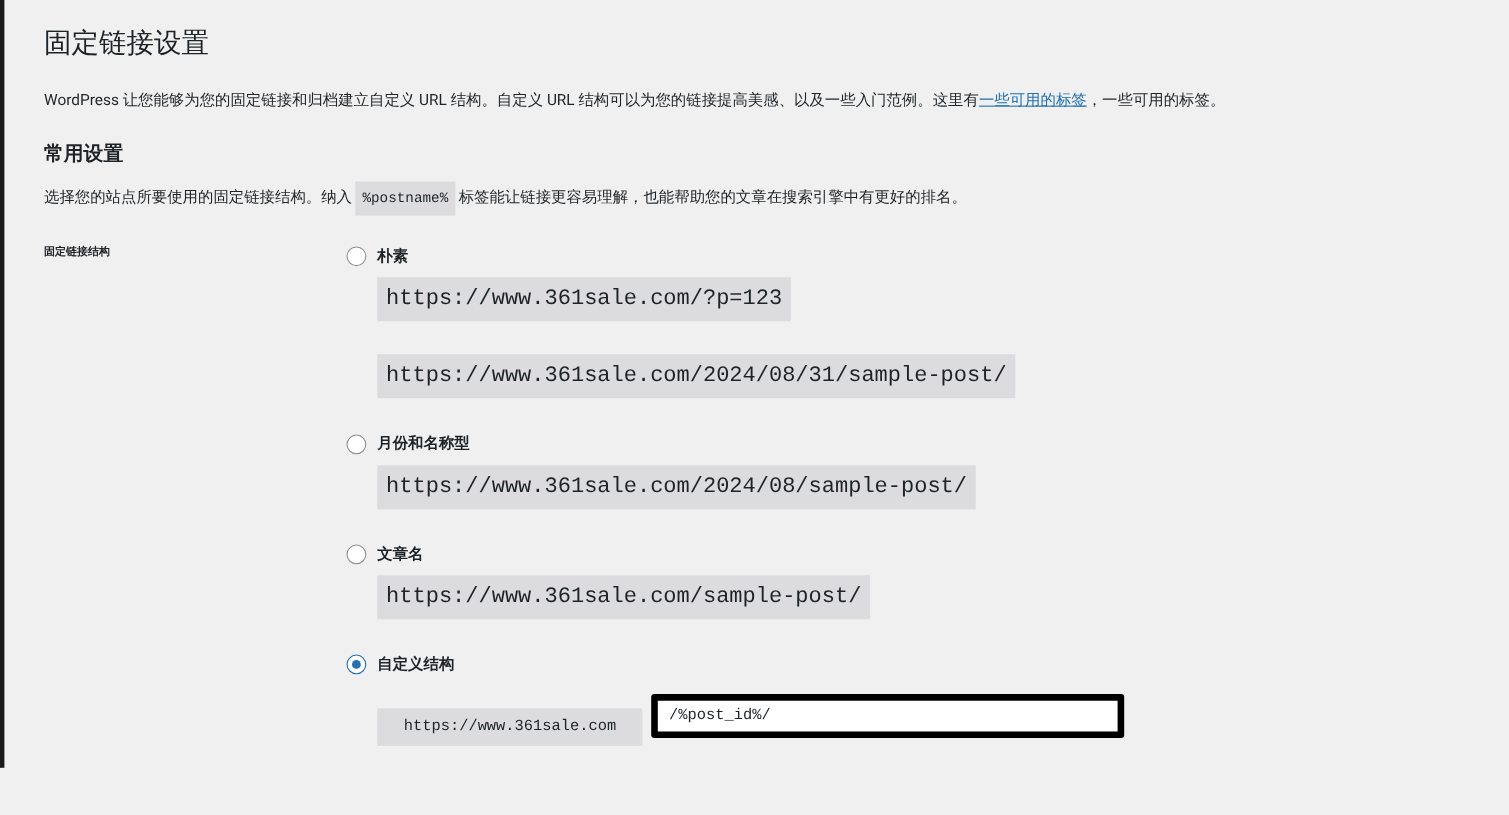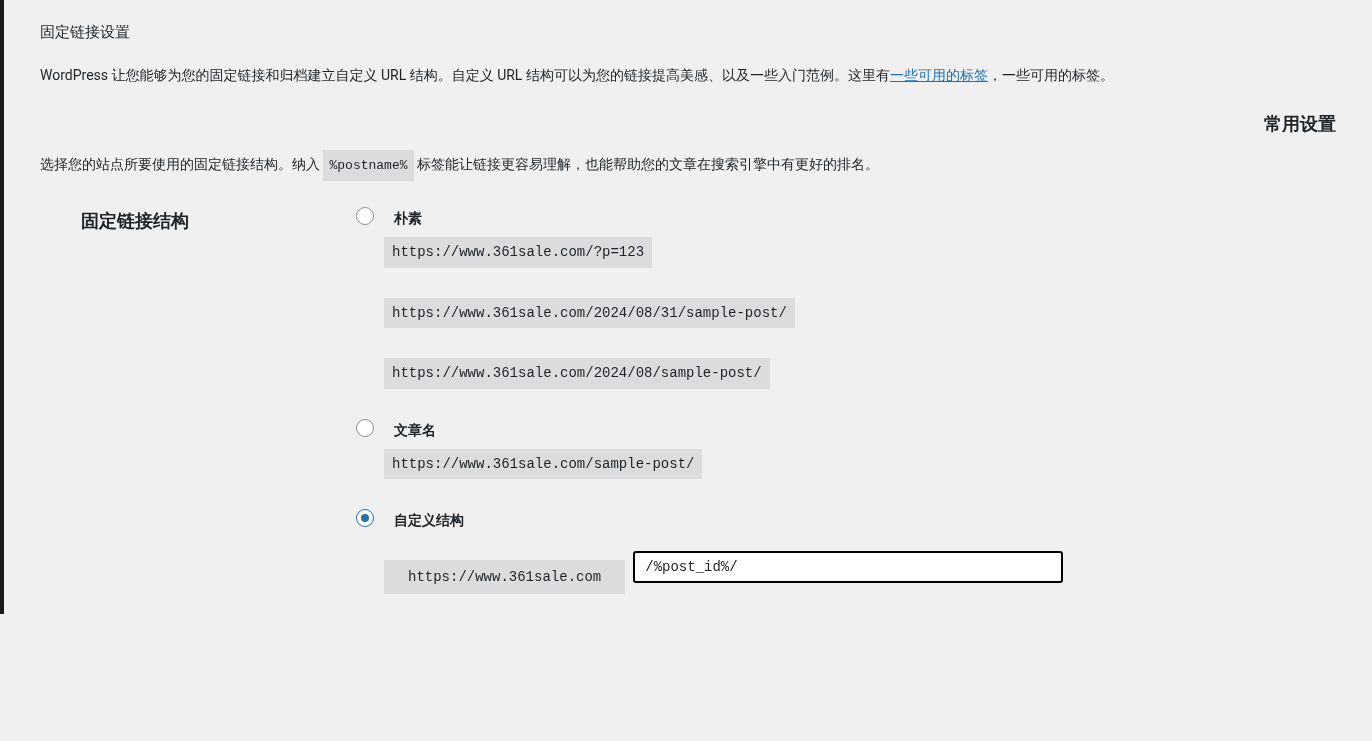--- a/index.html
+++ b/index.html
@@ -10,32 +10,31 @@
     body {
       font-family: -apple-system, BlinkMacSystemFont, "Segoe UI", Roboto, "Helvetica Neue", Arial, sans-serif;
       background: #f0f0f1;
       color: #1d2327;
       font-size: 14px;
       line-height: 1.6;
       padding: 20px 36px;
       border-left: 4px solid #1a1a1a;
     }
     h1 {
-      font-size: 15px;
+      font-size: 25px;
       font-weight: 400;
       margin-bottom: 20px;
       color: #1d2327;
     }
     h2 {
       font-size: 18px;
       font-weight: 600;
       margin-top: 24px;
       margin-bottom: 14px;
       color: #1d2327;
-      text-align: right;
     }
     p.desc {
       font-size: 14px;
       color: #1d2327;
       margin-bottom: 12px;
     }
     p.desc a {
       color: #2271b1;
     }
     code {
@@ -46,37 +45,37 @@
       border-radius: 0;
     }
     .form-table {
       display: flex;
       align-items: flex-start;
       margin-top: 30px;
     }
     .form-label {
       width: 275px;
       font-weight: 600;
-      font-size: 18px;
+      font-size: 10px;
       color: #1d2327;
       flex-shrink: 0;
-      margin-left: 41px;
     }
     .form-options {
       flex: 1;
     }
     .option-row {
       margin-bottom: 30px;
     }
     .option-row:last-child {
       margin-bottom: 0;
     }
     .radio-line {
       display: flex;
-      gap: 20px;
+      align-items: center;
+      gap: 10px;
       margin-bottom: 8px;
     }
     .radio-line input[type="radio"] {
       width: 18px;
       height: 18px;
       appearance: none;
       border: 1px solid #8c8f94;
       border-radius: 50%;
       background: #fff;
       cursor: pointer;
@@ -101,21 +100,21 @@
       font-weight: 600;
       font-size: 14px;
       color: #1d2327;
       cursor: pointer;
     }
     .url-example {
       display: inline-block;
       font-family: Consolas, Monaco, "Courier New", monospace;
       background: #dcdcde;
       padding: 4px 8px;
-      font-size: 14px;
+      font-size: 20px;
       color: #1d2327;
       margin-left: 28px;
     }
     .custom-row {
       display: flex;
       align-items: center;
       gap: 8px;
       margin-left: 28px;
     }
     .custom-prefix {
@@ -124,21 +123,21 @@
       background: #dcdcde;
       padding: 6px 24px;
       font-size: 14px;
       color: #1d2327;
       margin-top: 20px;
     }
     .custom-input {
       font-family: Consolas, Monaco, "Courier New", monospace;
       font-size: 14px;
       padding: 6px 10px;
-      border: 2px solid #000000;
+      border: 6px solid #000000;
       border-radius: 3px;
       background: #fff;
       width: 430px;
       color: #1d2327;
     }
   </style>
 </head>
 <body>
 
 <h1>固定链接设置</h1>
@@ -163,20 +162,24 @@
         <label for="r-plain">朴素</label>
       </div>
       <div class="url-example">https://www.361sale.com/?p=123</div>
     </div>
 
     <div class="option-row">
       <div class="url-example">https://www.361sale.com/2024/08/31/sample-post/</div>
     </div>
 
     <div class="option-row">
+      <div class="radio-line">
+        <input type="radio" name="permalink" id="r-month" style="">
+        <label for="r-month">月份和名称型</label>
+      </div>
       <div class="url-example">https://www.361sale.com/2024/08/sample-post/</div>
     </div>
 
 
     <div class="option-row">
       <div class="radio-line">
         <input type="radio" name="permalink" id="r-pn" style="">
         <label for="r-pn">文章名</label>
       </div>
       <div class="url-example">https://www.361sale.com/sample-post/</div>

